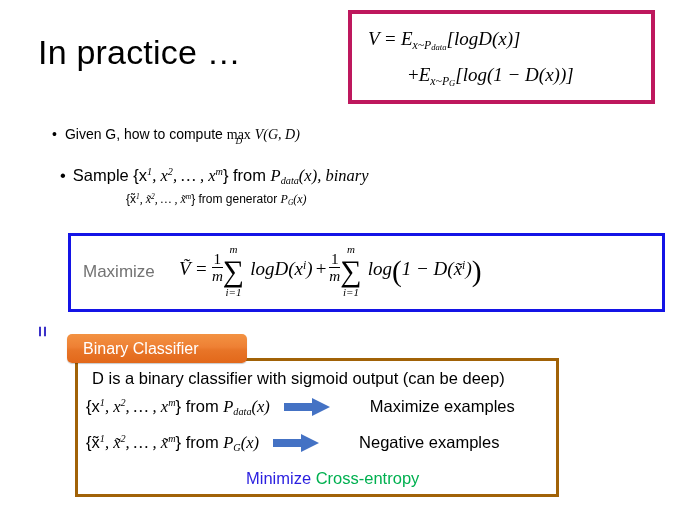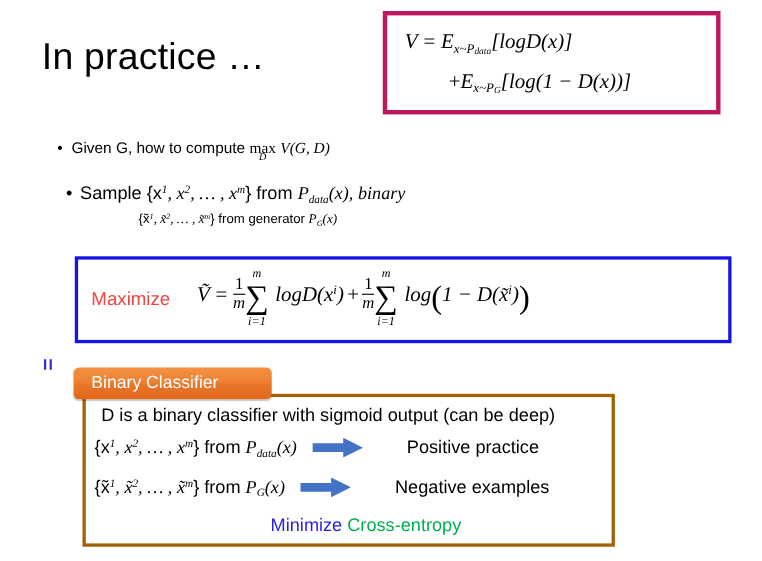--- a/index.html
+++ b/index.html
@@ -87,21 +87,21 @@
 
   
   #maximize-box{
     left:68px; top:233px; width:597px; height:79px;
     border:3px solid #1414E6;
     background:#fff;
     box-sizing:border-box;
   }
   #maximize-label{
     position:absolute;left:12px;top:26px;
-    font-size:17px;color:#ef4444;
+    font-size:17px;color:#737373;
   }
   #maximize-formula{
     position:absolute;left:108px;top:15px;
     font-size:19px;white-space:nowrap;
   }
 
   
   .sum{
     display:inline-block;position:relative;text-align:center;
     vertical-align:-.30em;
@@ -203,21 +203,21 @@
 
 <div class="abs" id="binary-classifier-badge">Binary Classifier</div>
 
 <div class="abs" id="classifier-box">
 
   <div id="classifier-line-1">D is a binary classifier with sigmoid output (can be deep)</div>
 
   <div id="classifier-line-2">
     <span>{x</span><span class="sup">1</span><span class="mathi">, x</span><span class="sup">2</span><span class="mathi">, … , x</span><span class="sup">m</span><span>} from </span><span class="mathi">P</span><span class="sub">data</span><span class="mathi">(x)</span><span class="arrow-icon"><svg width="46" height="18" viewBox="0 0 46 18">
           <polygon points="0,5 28,5 28,0 46,9 28,18 28,13 0,13" fill="#4472C4"></polygon>
-        </svg></span><span class="res-gap"></span><span>Positive practice</span>
+        </svg></span><span class="res-gap"></span><span>Maximize examples</span>
   </div>
 
   <div id="classifier-line-3">
     <span>{x̃</span><span class="sup">1</span><span class="mathi">, x̃</span><span class="sup">2</span><span class="mathi">, … , x̃</span><span class="sup">m</span><span>} from </span><span class="mathi">P</span><span class="sub">G</span><span class="mathi">(x)</span><span class="arrow-icon"><svg width="46" height="18" viewBox="0 0 46 18">
           <polygon points="0,5 28,5 28,0 46,9 28,18 28,13 0,13" fill="#4472C4"></polygon>
         </svg></span><span class="res-gap"></span><span>Negative examples</span>
   </div>
 
   <div id="classifier-line-4">
     <span class="minimize-word">Minimize</span>

